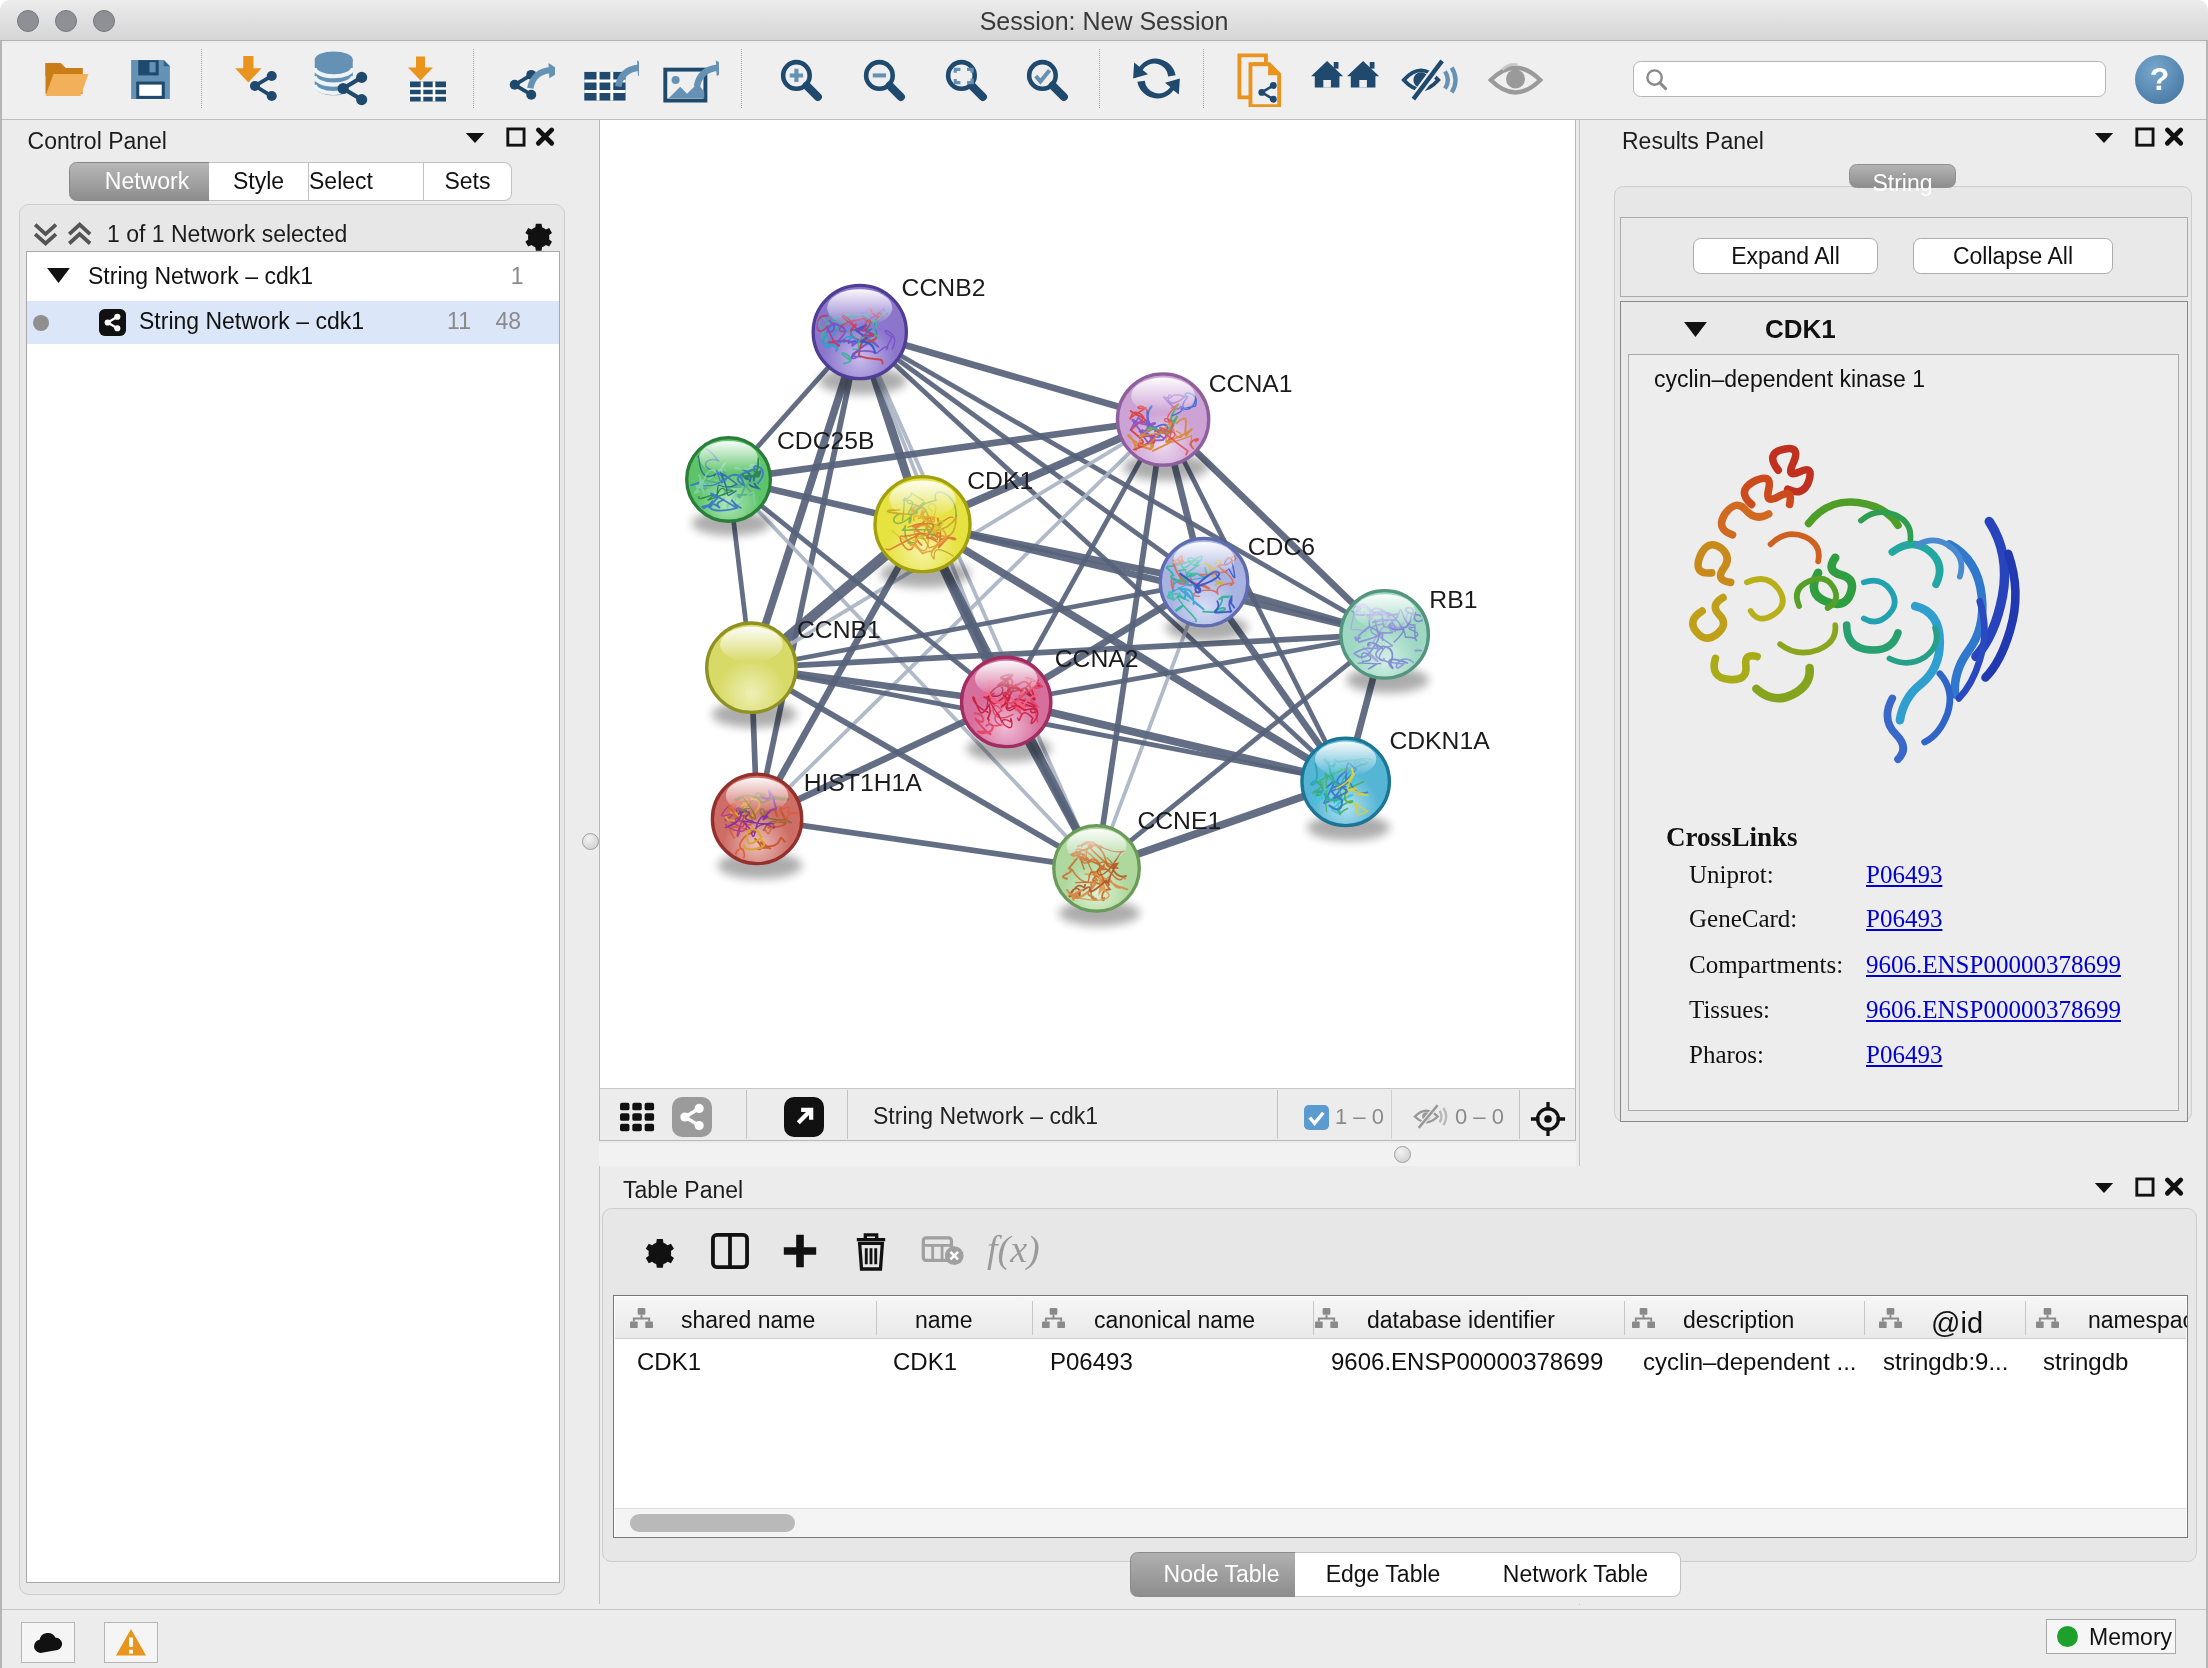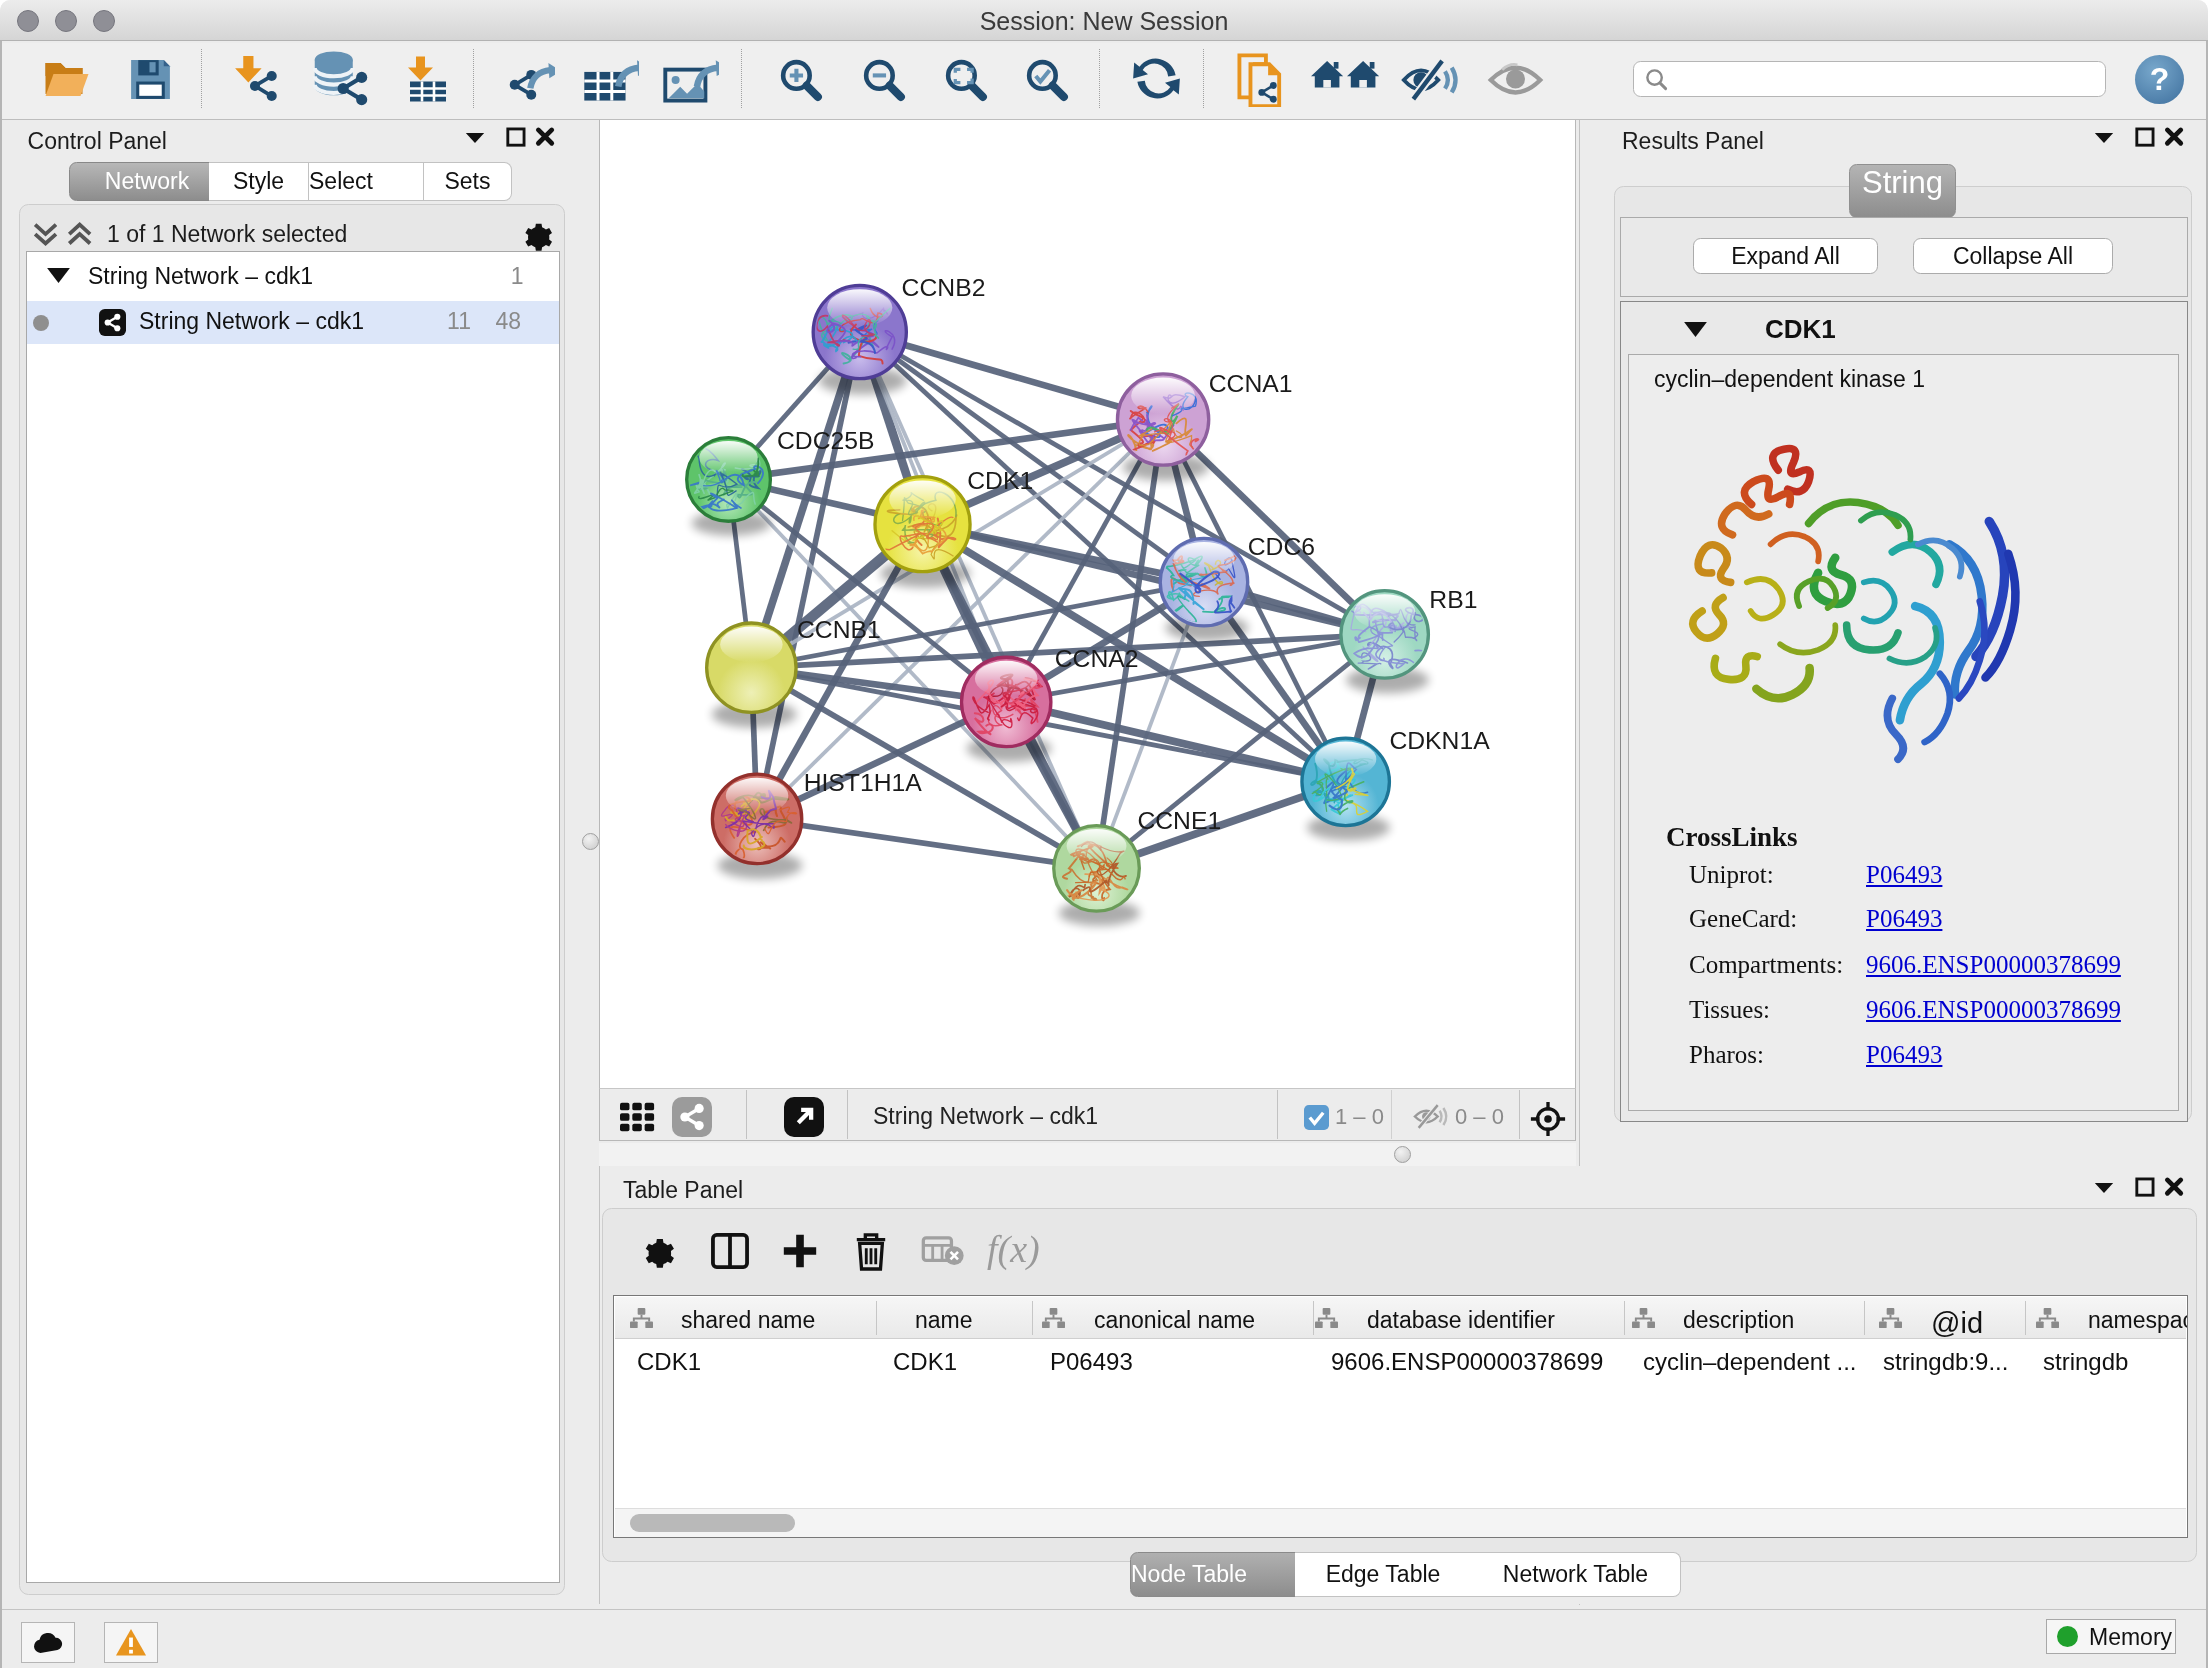--- a/index.html
+++ b/index.html
@@ -653,21 +653,21 @@
     <div style="position:absolute;left:1581px;top:623px;width:17px;height:17px;border-radius:50%;background:radial-gradient(circle at 38% 32%,#f2f2f2,#c9c9c9);border:1px solid #9f9f9f"></div>
     <div style="position:absolute;left:1394px;top:1146px;width:17px;height:17px;border-radius:50%;background:radial-gradient(circle at 38% 32%,#f2f2f2,#c9c9c9);border:1px solid #9f9f9f"></div>
 <div style="position:absolute;left:1579px;top:120px;width:630px;height:1485px;background:#ececec;border-left:1.9px solid #c2c2c2"></div>
     <div style="position:absolute;left:1622px;top:128px;font-size:23px;color:#1c1c1c">Results Panel</div>
     <svg style="position:absolute;left:2091px;top:126px" width="105" height="25" viewBox="0 0 110 26">
 <path d="M2 8 l24 0 -12 13z" fill="#111" transform="scale(0.8) translate(3,1)"></path>
 <rect x="48" y="3" width="17" height="17" fill="none" stroke="#111" stroke-width="3"></rect>
 <path d="M80 4 l14 14 M94 4 l-14 14" stroke="#111" stroke-width="5" stroke-linecap="round"></path>
 </svg>
     <div style="position:absolute;left:1614px;top:186px;width:578px;height:936px;background:#e7e7e7;border:1px solid #cdcdcd;border-radius:9.5px"></div>
-    <div style="position:absolute;left:1849px;top:164px;width:107px;height:54px;background:linear-gradient(#b4b4b4,#8d8d8d);border:1px solid #909090;border-radius:7.6px;color:#fff;font-size:31px;text-align:center;line-height:36px">String</div>
+    <div style="position:absolute;left:1849px;top:164px;width:107px;height:24px;background:linear-gradient(#b4b4b4,#8d8d8d);border:1px solid #909090;border-radius:7.6px;color:#fff;font-size:23px;text-align:center;line-height:36px">String</div>
     <div style="position:absolute;left:1620px;top:217px;width:568px;height:80px;background:#e9e9e9;border:1.9px solid #aaa"></div>
     <div style="position:absolute;left:1693px;top:238px;width:185px;height:36px;background:#fff;border:1px solid #ababab;border-radius:7.6px;font-size:23px;color:#111;text-align:center;line-height:34px">Expand All</div>
     <div style="position:absolute;left:1913px;top:238px;width:200px;height:36px;background:#fff;border:1px solid #ababab;border-radius:7.6px;font-size:23px;color:#111;text-align:center;line-height:34px">Collapse All</div>
     <div style="position:absolute;left:1620px;top:301px;width:568px;height:821px;background:#e9e9e9;border:1.9px solid #888"></div>
     <svg style="position:absolute;left:1683px;top:320px" width="25" height="19" viewBox="0 0 26 20">
       <path d="M1 2 h24 l-12 16z" fill="#111"></path>
     </svg>
     <div style="position:absolute;left:1765px;top:314px;font-size:26px;font-weight:bold;color:#111">CDK1</div>
     <div style="position:absolute;left:1628px;top:354px;width:551px;height:757px;background:#ededed;border:1px solid #aaa"></div>
     <div style="position:absolute;left:1654px;top:366px;font-size:23px;color:#111">cyclin–dependent kinase 1</div>
@@ -806,21 +806,21 @@
     <div style="position:absolute;left:637px;top:1348px;font-size:24px;color:#111;white-space:nowrap">CDK1</div>
     <div style="position:absolute;left:893px;top:1348px;font-size:24px;color:#111;white-space:nowrap">CDK1</div>
     <div style="position:absolute;left:1050px;top:1348px;font-size:24px;color:#111;white-space:nowrap">P06493</div>
     <div style="position:absolute;left:1331px;top:1348px;font-size:24px;color:#111;white-space:nowrap">9606.ENSP00000378699</div>
     <div style="position:absolute;left:1643px;top:1348px;font-size:24px;color:#111;white-space:nowrap">cyclin–dependent ...</div>
     <div style="position:absolute;left:1883px;top:1348px;font-size:24px;color:#111;white-space:nowrap">stringdb:9...</div>
     <div style="position:absolute;left:2043px;top:1348px;font-size:24px;color:#111;white-space:nowrap">stringdb</div>
     <div style="position:absolute;left:615px;top:1508px;width:1571px;height:28.5px;background:#f4f4f4;border-top:1px solid #ddd"></div>
     <div style="position:absolute;left:630px;top:1514px;width:165px;height:18px;background:#b9b9b9;border-radius:9.5px"></div>
     <div style="position:absolute;left:1130px;top:1552px;font-size:23px">
-<div style="position:absolute;left:0;top:0;width:183px;height:45px;background:linear-gradient(#b0b0b0,#8d8d8d);border:1px solid #8a8a8a;border-radius:7.6px 0 0 7.6px;color:#fff;line-height:43px">Node Table</div>
+<div style="position:absolute;left:0;top:0;width:183px;height:45px;background:linear-gradient(#b0b0b0,#8d8d8d);border:1px solid #8a8a8a;border-radius:7.6px 0 0 7.6px;color:#fff;text-align:center;line-height:43px">Node Table</div>
 <div style="position:absolute;left:165px;top:0;width:177px;height:45px;background:#fff;border:1px solid #c2c2c2;border-left:none;color:#111;text-align:center;line-height:43px">Edge Table</div>
 <div style="position:absolute;left:341px;top:0;width:210px;height:45px;background:#fff;border:1px solid #c2c2c2;border-left:none;border-radius:0 7.6px 7.6px 0;color:#111;text-align:center;line-height:43px">Network Table</div>
 </div>
 <div style="position:absolute;left:0;top:1609px;width:2208px;height:59px;background:#ececec;border-top:1.9px solid #c4c4c4"></div>
     <div style="position:absolute;left:21px;top:1622px;width:54px;height:41px;background:#f5f5f5;border:1.9px solid #b5b5b5"></div>
 <svg style="position:absolute;left:31px;top:1632px" width="34" height="23" viewBox="0 0 36 24">
       <path d="M10 22 a7 7 0 0 1 -1 -13.9 A9 9 0 0 1 26 6 a6.5 6.5 0 0 1 2 12.8 z" fill="#111"></path>
     </svg>
     <div style="position:absolute;left:104px;top:1622px;width:54px;height:41px;background:#f5f5f5;border:1.9px solid #b5b5b5"></div>
 <svg style="position:absolute;left:115px;top:1628px" width="32" height="28.5" viewBox="0 0 34 30">

